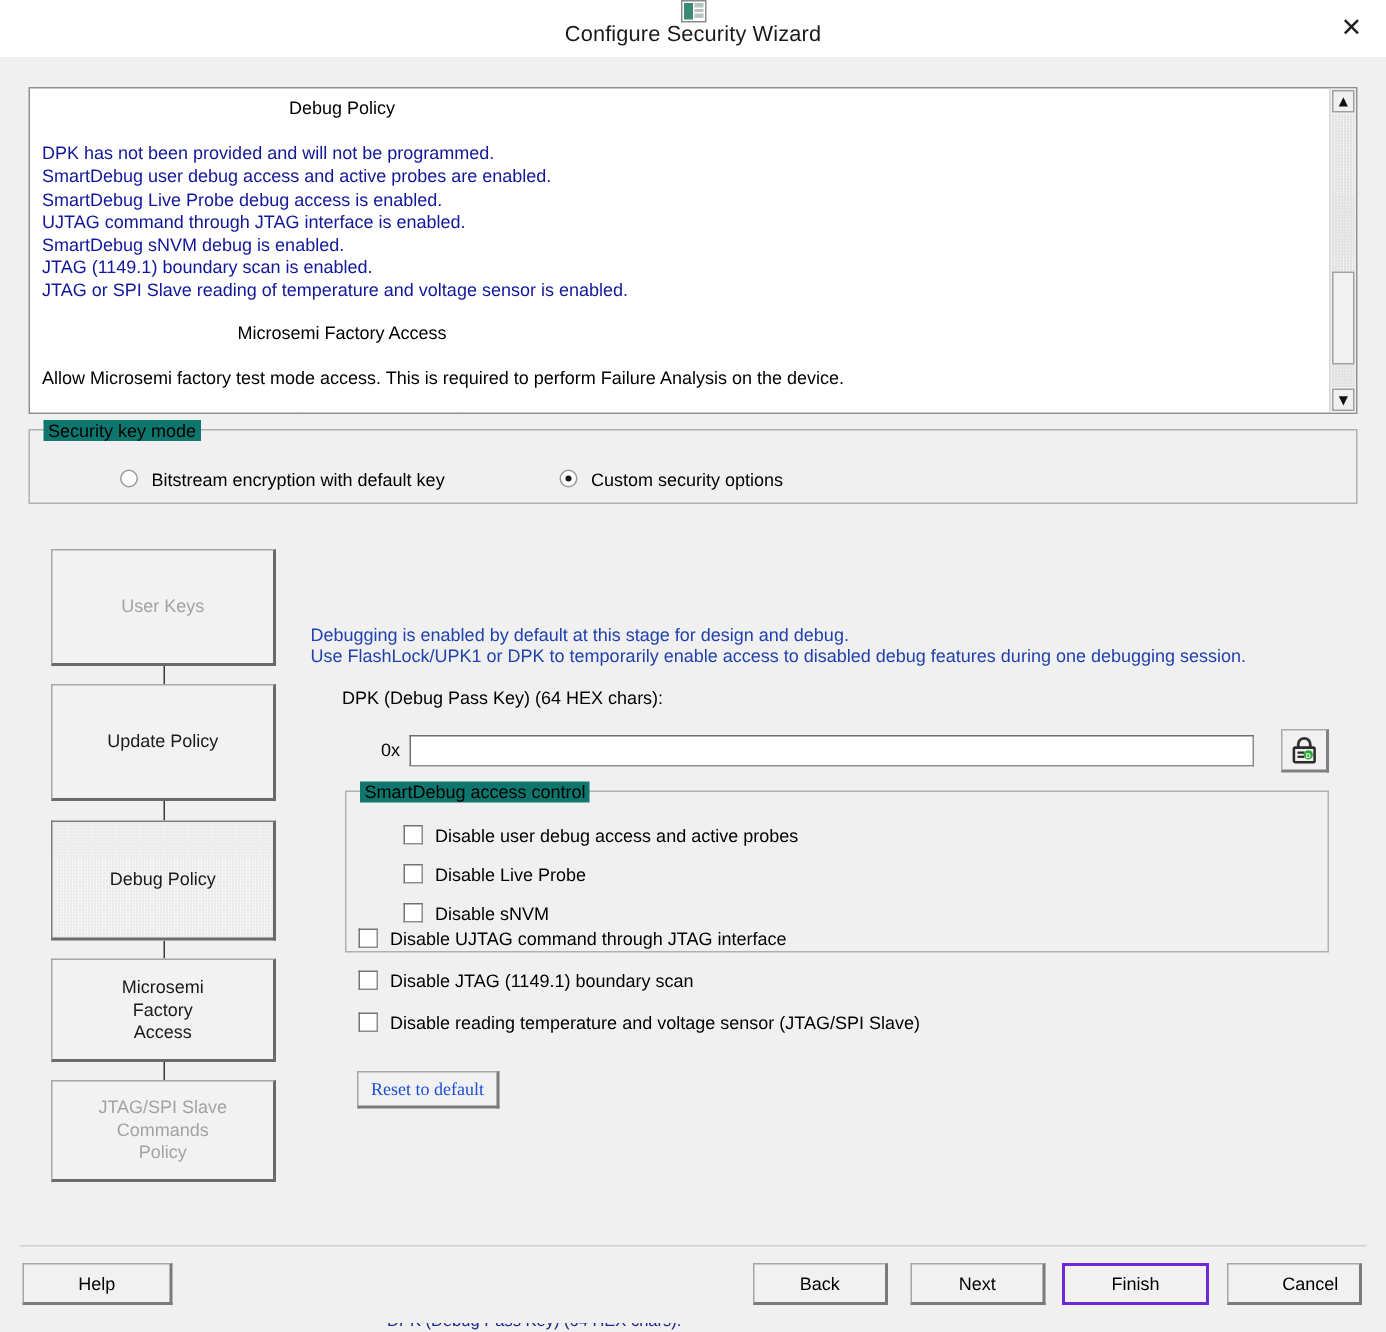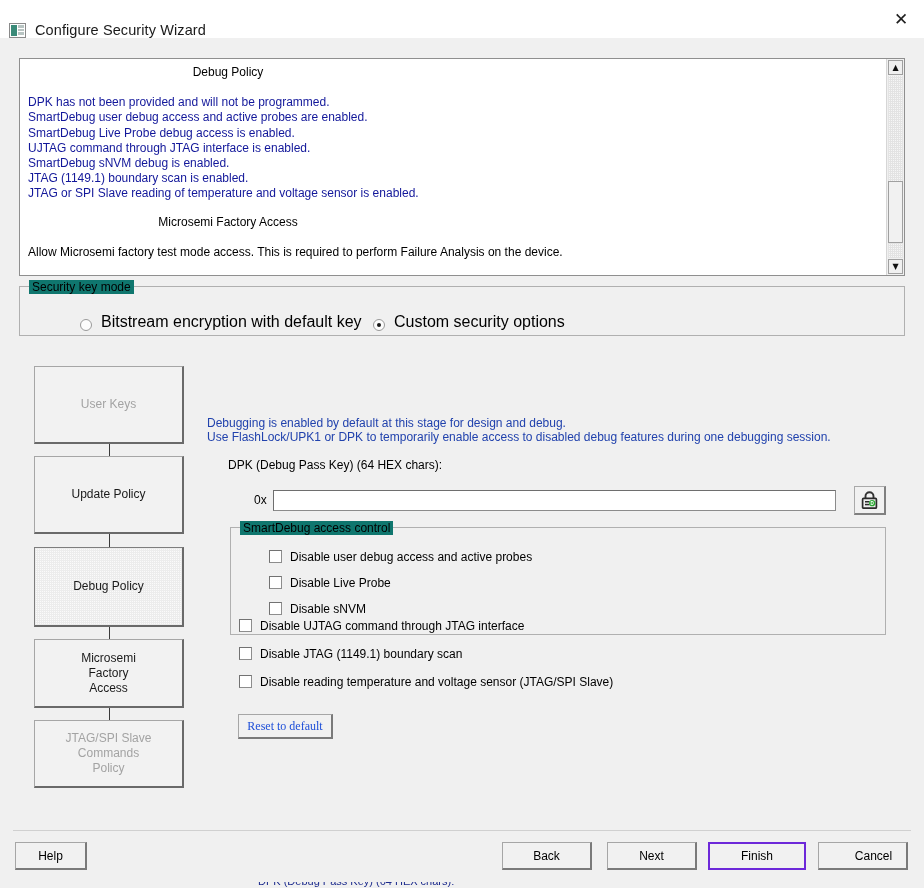--- a/index.html
+++ b/index.html
@@ -14,22 +14,23 @@
     overflow: hidden;
     position: relative;
   }
 
   
   #titlebar {
     height: 38px;
     background: #ffffff;
     border-bottom: 1px solid #d9d9d9;
     display: flex;
-    align-items: flex-end;
-    position: relative;
+    align-items: center;
+    position: relative;
+    flex-direction: column;
   }
   #app-icon {
     width: 17px; height: 15px;
     margin-left: 9px; margin-right: 9px;
     background: #ffffff;
     border: 1px solid #8a8a8a;
     display: flex;
     box-sizing: border-box;
     padding: 1px;
     flex: 0 0 auto;
@@ -149,22 +150,22 @@
   }
 
   #keymode-gb {
     left: 19px; top: 248px;
     width: 886px; height: 50px;
   }
 
   
   .radio-row {
     position: absolute;
-    display: flex; align-items: flex-end;
-    font-size: 16px;
+    display: flex; align-items: flex-start;
+    font-size: 12px;
   }
   .radio {
     width: 12px; height: 12px;
     border: 1px solid #9a9a9a;
     border-radius: 50%;
     background: #fdfdfd;
     box-sizing: border-box;
     margin-right: 9px;
     position: relative;
     flex: 0 0 auto;
@@ -309,21 +310,21 @@
     background: #f1f1f1;
     box-sizing: border-box;
     font-family: "Liberation Sans", sans-serif;
     font-size: 12px;
     color: #000;
     cursor: default;
   }
   .btn.default {
     border: 2px solid #6d28d9;
   }
-  #btn-help   { left: 15px;  top: 805px; width: 72px; }
+  #btn-help   { left: 15px;  top: 805px; width: 100px; }
   #btn-back   { left: 502px; top: 805px; width: 90px; }
   #btn-next   { left: 607px; top: 805px; width: 90px; }
   #btn-finish { left: 708px; top: 805px; width: 98px; }
   #btn-cancel { left: 818px; top: 805px; width: 90px; padding-left: 28px; }
 
   
   #bg-sliver {
     position: absolute;
     left: 0; right: 0; bottom: 0;
     height: 6px;

